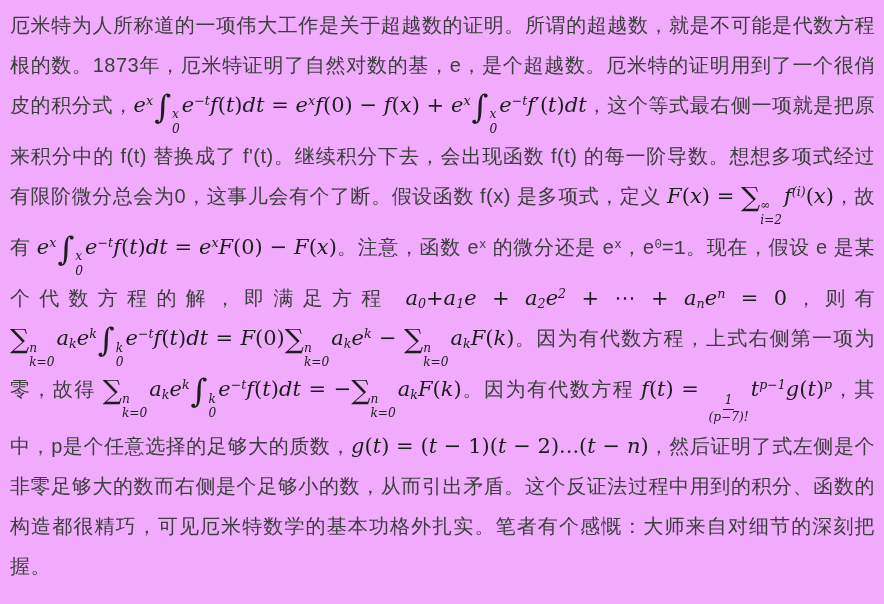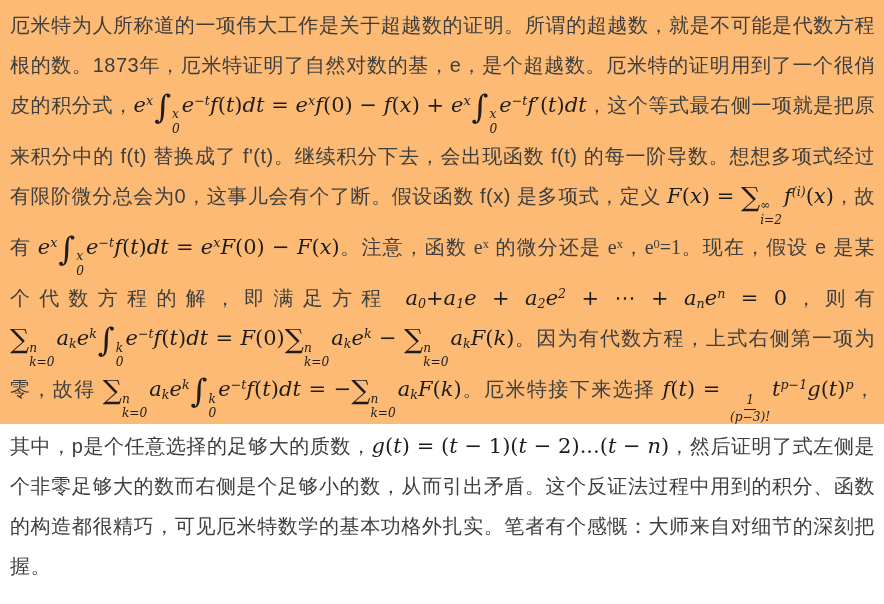--- a/index.html
+++ b/index.html
@@ -9,23 +9,23 @@
   }
   body {
     width: 884px;
     height: 604px;
     overflow: hidden;
     box-sizing: border-box;
   }
   .page {
     box-sizing: border-box;
     width: 884px;
-    height: 424px;
+    height: 604px;
     padding: 5px 9px 0 10px;
-    background: #fdba74;
+    background: #f0abfc;
   }
   .article {
     font-family: "Liberation Sans", "DejaVu Sans", sans-serif;
     font-size: 20px;
     line-height: 40px;
     color: #3e3e3e;
     text-align: justify;
     text-justify: inter-ideograph;
     letter-spacing: 0.5px;
   }
@@ -84,21 +84,21 @@
     font-style: italic;
     margin: 0 1px;
   }
   .math .fr-n {
     border-bottom: 1.2px solid #1c1c1c;
     padding: 0 2px;
   }
   .math .fr-d { padding: 0 1px; }
   
   .math.sans {
-    font-family: Liberation Serif, serif;
+    font-family: Liberation Mono, monospace;
     color: inherit;
     font-size: inherit;
   }
   .math.sans .mn { font-style: normal; }
   .math.sans sup {
     font-style: normal;
     font-size: 0.62em;
     vertical-align: 0.5em;
   }
 </style>
@@ -132,17 +132,17 @@
           <span class="ms-b">k=0</span>
         </span><span class="mi">a</span><sub>k</sub><span class="mi">F</span><span class="mn">(</span><span class="mi">k</span><span class="mn">)</span></span><span class="cn">。因为有代数方程，上式右侧第一项为零，故得 </span><span class="math"><span class="msum">∑</span><span class="mss">
           <span class="ms-t">n</span>
           <span class="ms-b">k=0</span>
         </span><span class="mi">a</span><sub>k</sub><span class="mi">e</span><sup>k</sup><span class="mint">∫</span><span class="mss">
           <span class="ms-t">k</span>
           <span class="ms-b">0</span>
         </span><span class="mi">e</span><sup>−t</sup><span class="mi">f</span><span class="mn">(</span><span class="mi">t</span><span class="mn">)</span><span class="mi">dt</span><span class="mn"> = −</span><span class="msum">∑</span><span class="mss">
           <span class="ms-t">n</span>
           <span class="ms-b">k=0</span>
-        </span><span class="mi">a</span><sub>k</sub><span class="mi">F</span><span class="mn">(</span><span class="mi">k</span><span class="mn">)</span></span><span class="cn">。厄米特接下来选择 </span><span class="math"><span class="mi">f</span><span class="mn">(</span><span class="mi">t</span><span class="mn">) = </span><span class="mfrac">
+        </span><span class="mi">a</span><sub>k</sub><span class="mi">F</span><span class="mn">(</span><span class="mi">k</span><span class="mn">)</span></span><span class="cn">。因为有代数方程 </span><span class="math"><span class="mi">f</span><span class="mn">(</span><span class="mi">t</span><span class="mn">) = </span><span class="mfrac">
           <span class="fr-n">1</span>
-          <span class="fr-d">(p−3)!</span>
+          <span class="fr-d">(p−7)!</span>
         </span><span class="mi">t</span><sup>p−1</sup><span class="mi">g</span><span class="mn">(</span><span class="mi">t</span><span class="mn">)</span><sup>p</sup></span><span class="cn">，其中，p是个任意选择的足够大的质数，</span><span class="math"><span class="mi">g</span><span class="mn">(</span><span class="mi">t</span><span class="mn">) = (</span><span class="mi">t</span><span class="mn"> − 1)(</span><span class="mi">t</span><span class="mn"> − 2)...(</span><span class="mi">t</span><span class="mn"> − </span><span class="mi">n</span><span class="mn">)</span></span><span class="cn">，然后证明了式左侧是个非零足够大的数而右侧是个足够小的数，从而引出矛盾。这个反证法过程中用到的积分、函数的构造都很精巧，可见厄米特数学的基本功格外扎实。笔者有个感慨：大师来自对细节的深刻把握。</span></div>
 </div>
 
 </body></html>

